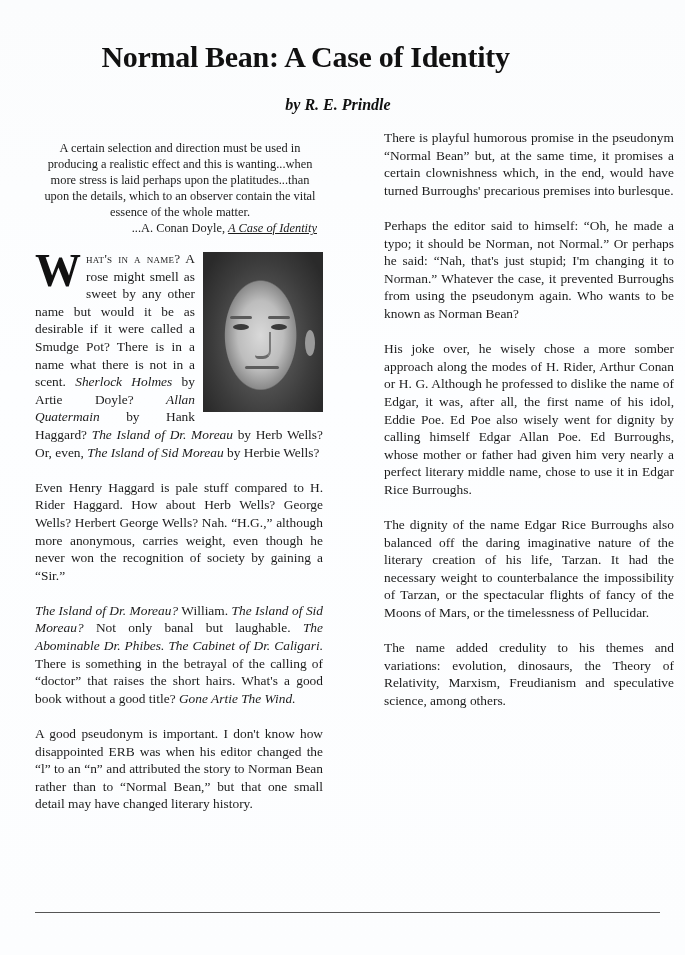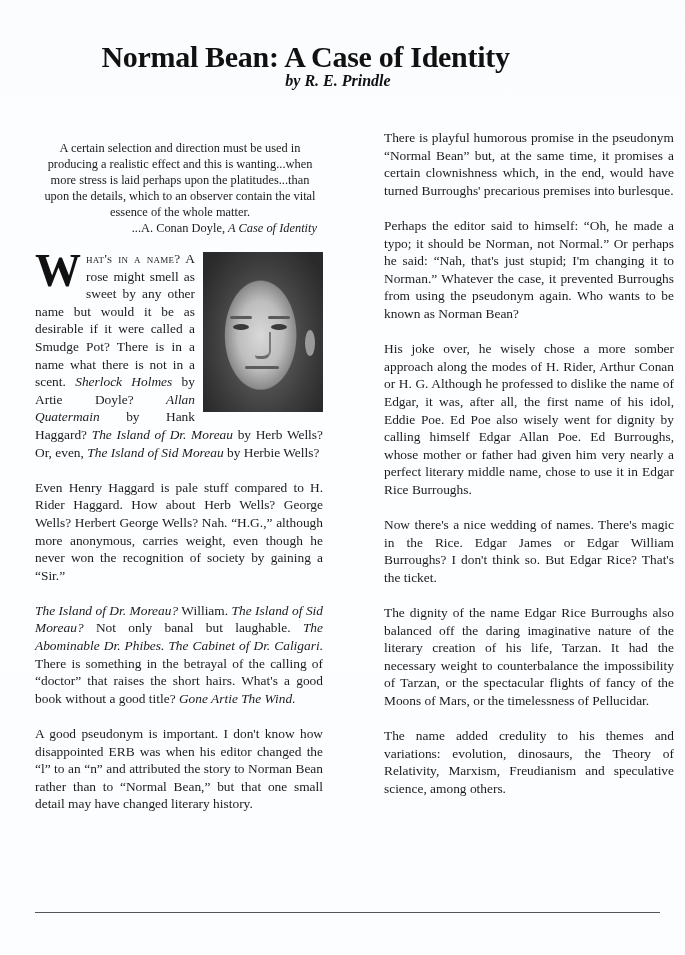--- a/index.html
+++ b/index.html
@@ -23,21 +23,21 @@
       width: 611px;
       text-align: center;
       font-family: "Liberation Serif", serif;
       font-weight: bold;
       font-size: 30px;
       letter-spacing: -0.3px;
       color: #111;
     }
     .byline {
       position: absolute;
-      top: 72px;
+      top: 96px;
       left: 0;
       width: 676px;
       text-align: center;
       font-style: italic;
       font-weight: bold;
       font-size: 16px;
       color: #111;
     }
     .col {
       position: absolute;
@@ -54,21 +54,21 @@
       line-height: 16px;
       margin: 0 6px 0 8px;
       text-align: center;
     }
     .epigraph-attr {
       text-align: right;
       font-size: 12.4px;
       line-height: 16px;
       margin-right: 6px;
     }
-    .epigraph-attr i { font-style: italic; }
+    .epigraph-attr i { font-style: italic; text-decoration: underline; }
 
     .para { margin: 0 0 17.6px 0; }
     .para i { font-style: italic; }
 
     .opening {
       margin-top: 14px;
       position: relative;
     }
     .portrait {
       float: right;
@@ -187,21 +187,20 @@
       <div class="para"><i>The Island of Dr. Moreau?</i><span> William. </span><i>The Island of Sid Moreau?</i><span> Not only banal but laughable. </span><i>The Abominable Dr. Phibes. The Cabinet of Dr. Caligari.</i><span> There is something in the betrayal of the calling of “doctor” that raises the short hairs. What's a good book without a good title? </span><i>Gone Artie The Wind.</i></div>
       <div class="para"><span>A good pseudonym is important. I don't know how disappointed ERB was when his editor changed the “l” to an “n” and attributed the story to Norman Bean rather than to “Normal Bean,” but that one small detail may have changed literary history.</span></div>
     </div>
 </div>
 
 <div class="col col-right">
   <div>
       <div class="para"><span>There is playful humorous promise in the pseudonym “Normal Bean” but, at the same time, it promises a certain clownishness which, in the end, would have turned Burroughs' precarious premises into burlesque.</span></div>
       <div class="para"><span>Perhaps the editor said to himself: “Oh, he made a typo; it should be Norman, not Normal.” Or perhaps he said: “Nah, that's just stupid; I'm changing it to Norman.” Whatever the case, it prevented Burroughs from using the pseudonym again. Who wants to be known as Norman Bean?</span></div>
       <div class="para"><span>His joke over, he wisely chose a more somber approach along the modes of H. Rider, Arthur Conan or H. G. Although he professed to dislike the name of Edgar, it was, after all, the first name of his idol, Eddie Poe. Ed Poe also wisely went for dignity by calling himself Edgar Allan Poe. Ed Burroughs, whose mother or father had given him very nearly a perfect literary middle name, chose to use it in Edgar Rice Burroughs.</span></div>
-      <div class="para"><span>Now there's a nice wedding of names. There's magic in the Rice. Edgar James or Edgar William Burroughs? I don't think so. But Edgar Rice? That's the ticket.</span></div>
       <div class="para"><span>The dignity of the name Edgar Rice Burroughs also balanced off the daring imaginative nature of the literary creation of his life, Tarzan. It had the necessary weight to counterbalance the impossibility of Tarzan, or the spectacular flights of fancy of the Moons of Mars, or the timelessness of Pellucidar.</span></div>
       <div class="para"><span>The name added credulity to his themes and variations: evolution, dinosaurs, the Theory of Relativity, Marxism, Freudianism and speculative science, among others.</span></div>
     </div>
 </div>
 
 <div class="footer-rule"></div>
 <div class="footer footer-left">BURROUGHS BULLETIN</div>
 <div class="footer footer-center">- 25 -</div>
 <div class="footer footer-right">SUMMER, 2002</div>
 

